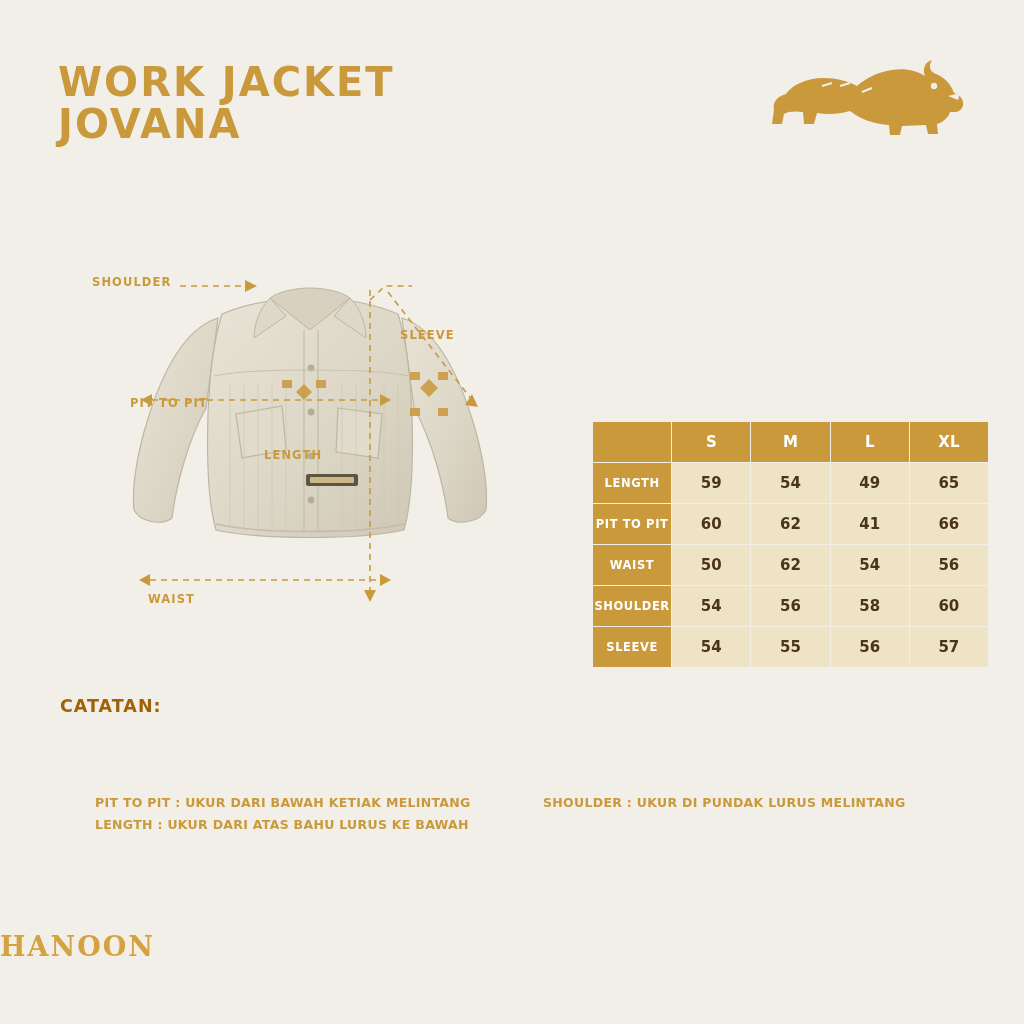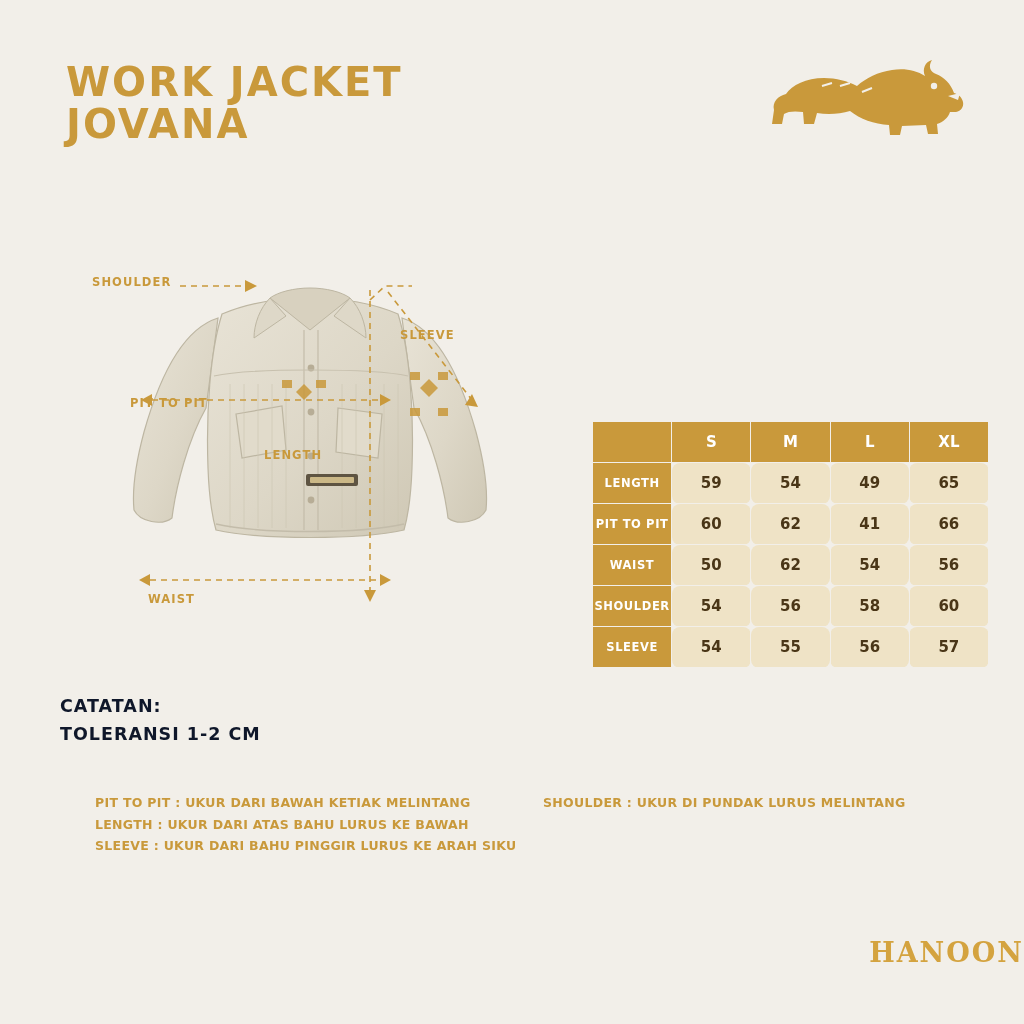--- a/index.html
+++ b/index.html
@@ -17,21 +17,21 @@
   }
   .page {
     position: absolute;
     inset: 0;
     background: #f2efe9;
   }
 
   
   .title-block {
     position: absolute;
-    left: 66px;
+    left: 58px;
     top: 62px;
     line-height: 1.04;
   }
   .title-line {
     font-family: "DejaVu Sans", sans-serif;
     font-weight: bold;
     font-size: 40px;
     letter-spacing: 2px;
     color: #c9993b;
     text-transform: uppercase;
@@ -118,35 +118,34 @@
   }
   table.size-table tbody th {
     background: #c9993b;
     color: #fff;
     font-size: 11.5px;
     letter-spacing: 0.6px;
     width: 78px;
   }
   table.size-table tbody td {
     background: #efe3c6;
-    border-radius: 8px;
   }
 
   
   .notes {
     position: absolute;
     left: 60px;
     top: 692px;
   }
   .notes-title {
     font-size: 17.5px;
     font-weight: bold;
     letter-spacing: 1px;
     line-height: 1.6;
-    color: #0f172a;
+    color: #a16207;
     text-transform: uppercase;
   }
 
   .legend-left {
     position: absolute;
     left: 60px;
     top: 792px;
     margin-left: 35px;
   }
   .legend-right {
@@ -161,22 +160,22 @@
     line-height: 1.72;
     color: #c9993b;
     text-transform: uppercase;
     white-space: nowrap;
   }
 
   .brand-footer {
     position: absolute;
     left: 0;
     right: 0;
-    bottom: 56px;
-    text-align: right;
+    bottom: 62px;
+    text-align: left;
     font-size: 27px;
     font-weight: bold;
     letter-spacing: 2px;
     color: #d4a33f;
     font-family: "DejaVu Serif", serif;
   }
 </style>
 </head>
 <body>
 
@@ -337,27 +336,25 @@
         <td>54</td>
         <td>55</td>
         <td>56</td>
         <td>57</td>
       </tr>
     </tbody>
   </table>
 
   <div class="notes">
     <div class="notes-title">CATATAN:</div>
-    <div class="notes-title">TOLERANSI 1-2 CM</div>
   </div>
 
   <div class="legend-left">
     <div class="legend-line">PIT TO PIT : UKUR DARI BAWAH KETIAK MELINTANG</div>
     <div class="legend-line">LENGTH : UKUR DARI ATAS BAHU LURUS KE BAWAH</div>
-    <div class="legend-line">SLEEVE : UKUR DARI BAHU PINGGIR LURUS KE ARAH SIKU</div>
   </div>
 
   <div class="legend-right">
     <div class="legend-line">SHOULDER : UKUR DI PUNDAK LURUS MELINTANG</div>
   </div>
 
   <div class="brand-footer">HANOON</div>
 
 </div>
 

